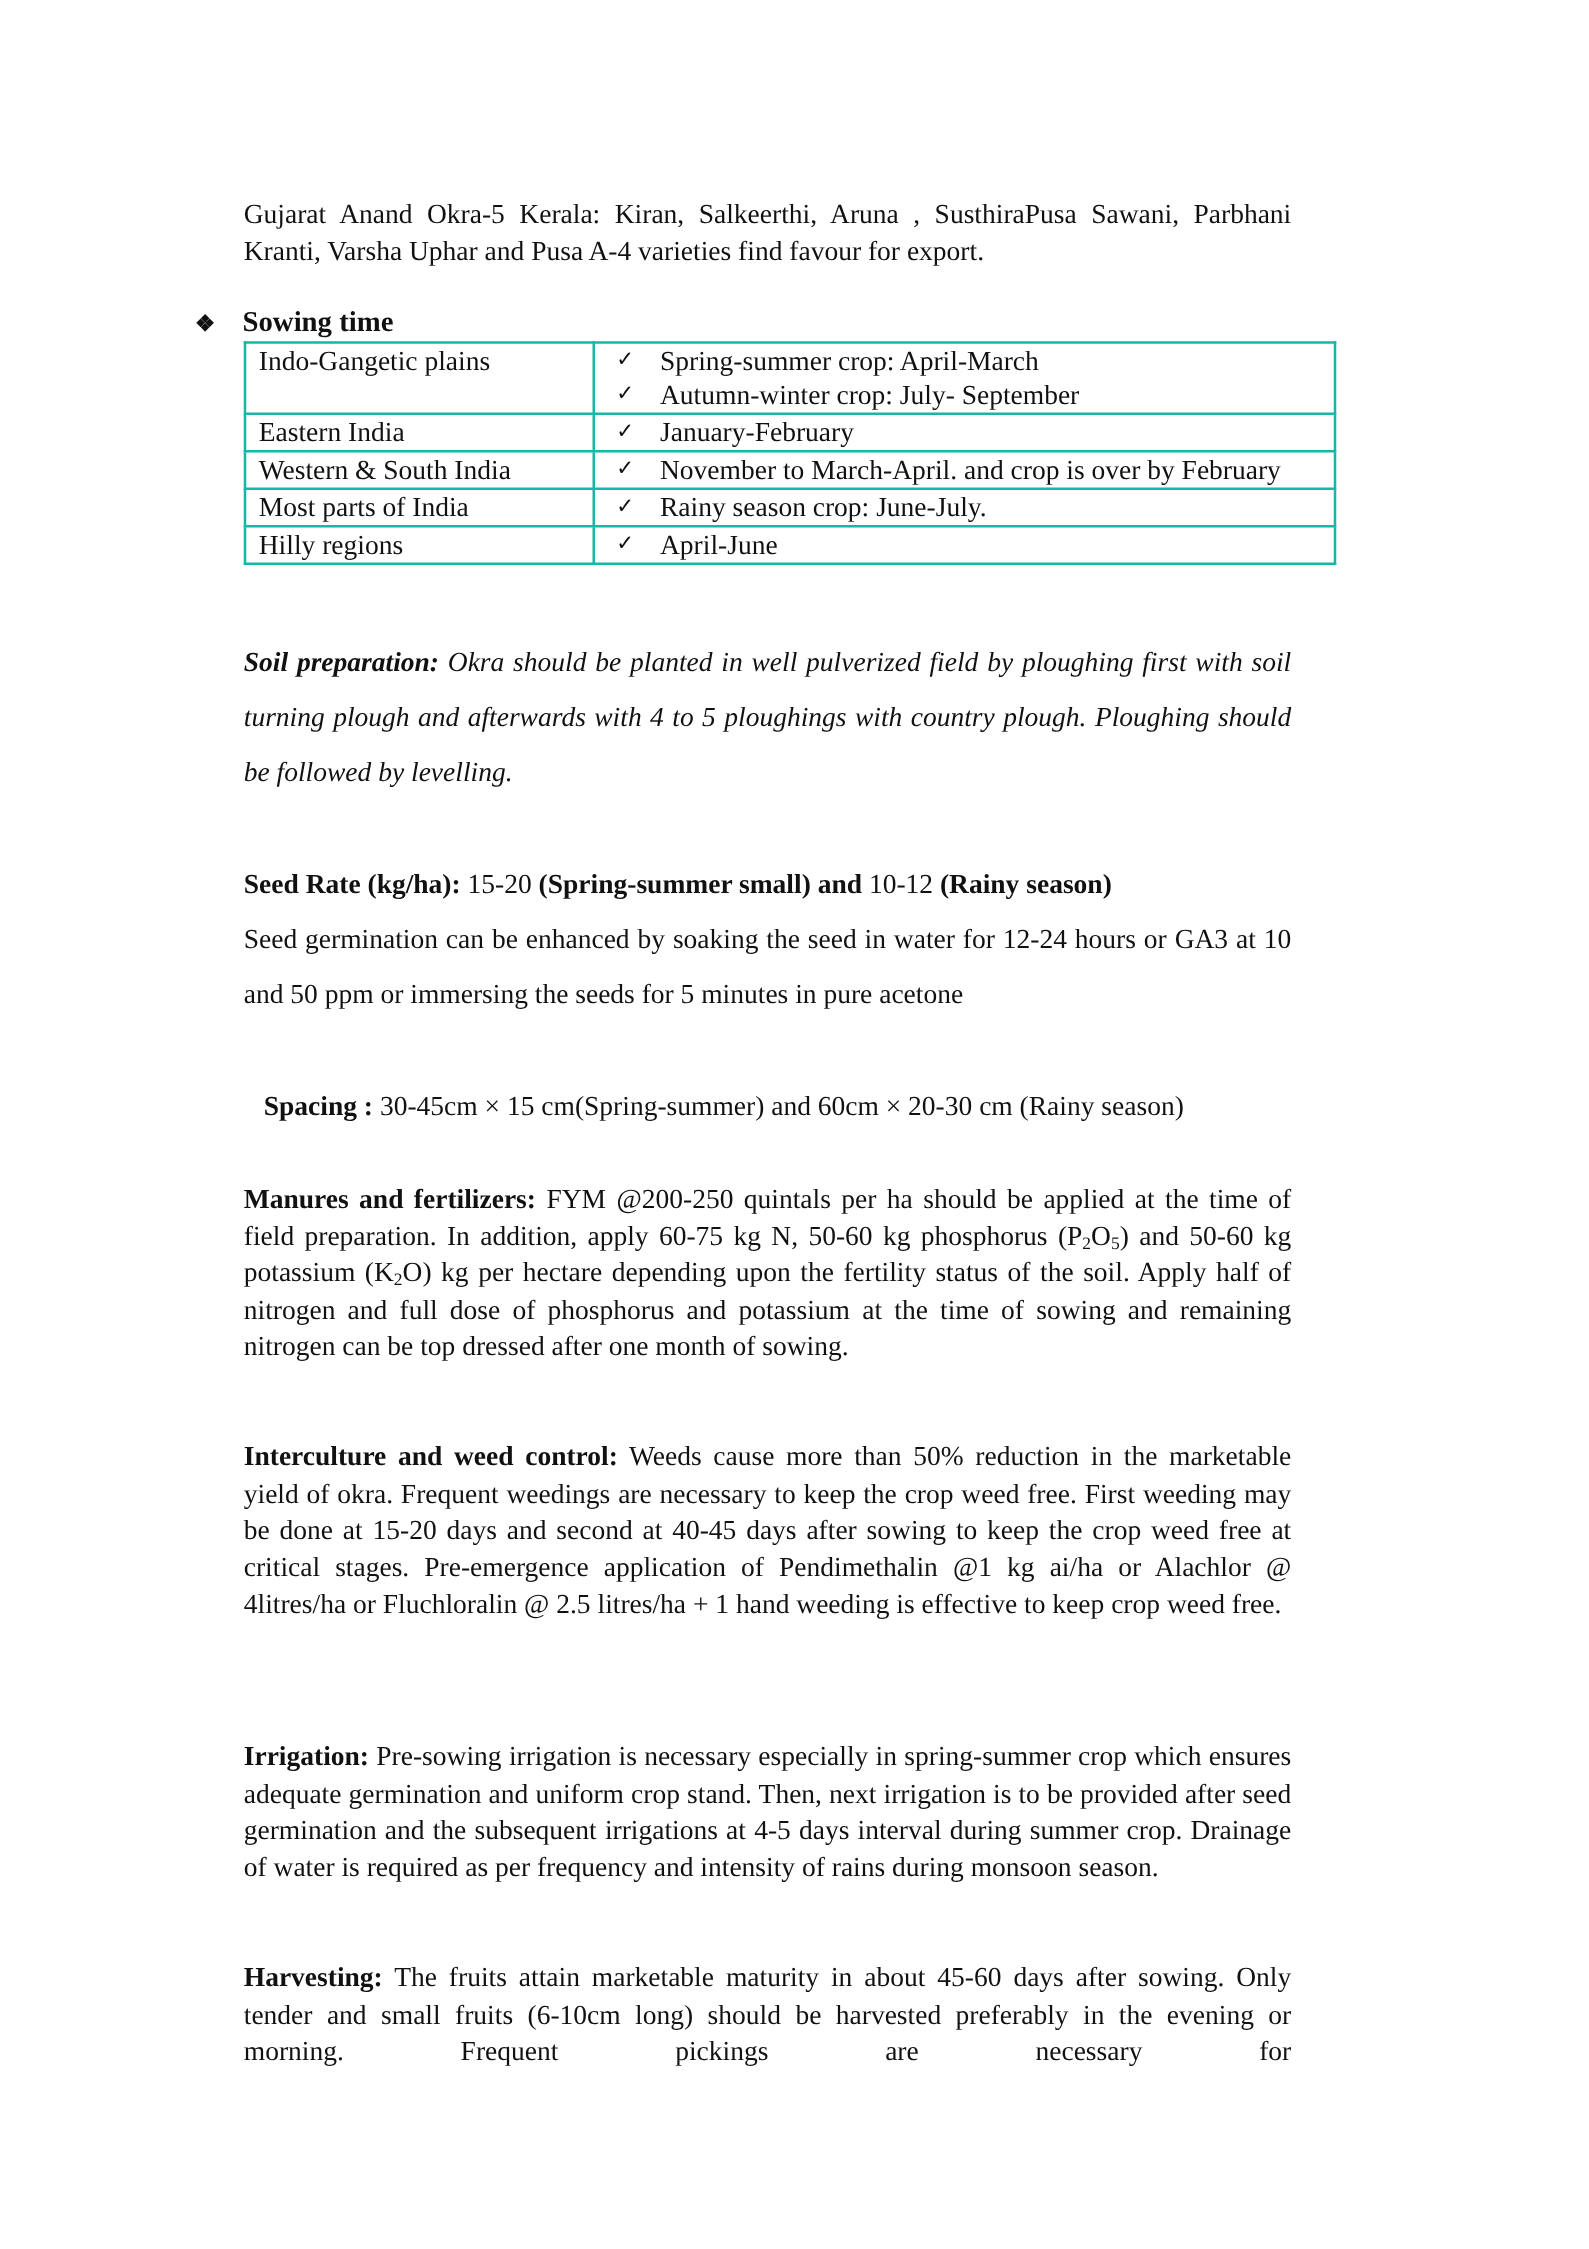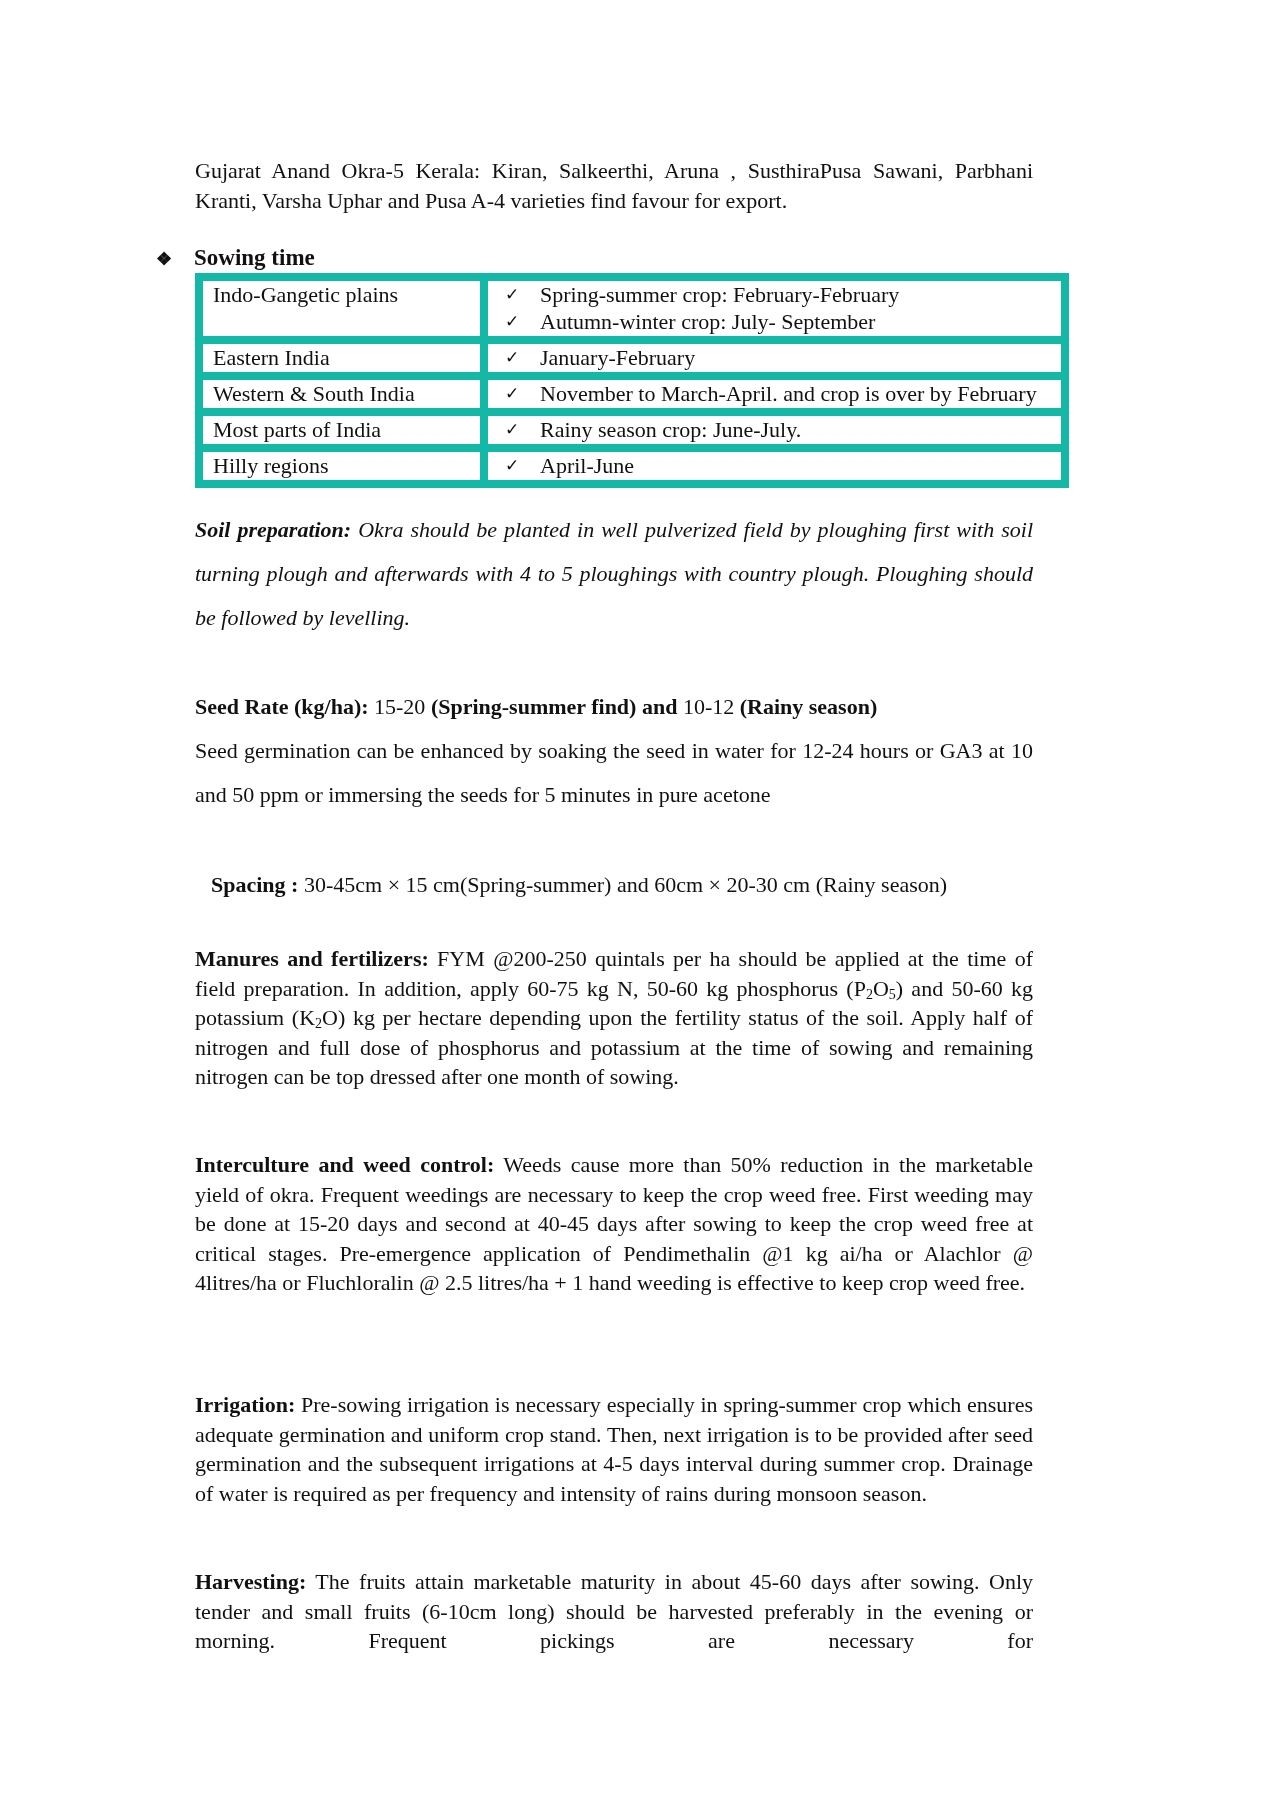--- a/index.html
+++ b/index.html
@@ -9,21 +9,21 @@
   .block { position: absolute; left: 195px; width: 838px; text-align: justify; }
   .lh-normal { line-height: 29.5px; }
   .lh-wide { line-height: 44px; }
   .bold { font-weight: bold; }
 
   #intro { top: 156px; }
   #sowing-heading { position: absolute; left: 156px; top: 245px; font-weight: bold; font-size: 23px; }
   #sowing-heading .bullet { display: inline-block; width: 38px; font-size: 18px; }
   table.sow { position: absolute; left: 195px; top: 273px; width: 874px; border-collapse: collapse;
               font-size: 22px; line-height: 27px; }
-  table.sow td { border: 8px solid #14b8a6; vertical-align: top; padding: 0 0 1px 10px; }
+  table.sow td { border: 2px solid #14b8a6; vertical-align: top; padding: 0 0 1px 10px; }
   table.sow td.region { width: 267px; }
   table.sow td.period { padding-left: 17px; padding-right: 0; }
   .chk { display: flex; }
   .chk .mark { width: 35px; flex: 0 0 35px; font-family: "DejaVu Sans", sans-serif; font-size: 17px; }
   .chk .txt { flex: 1; text-align: justify; }
 
   #soil { top: 508px; font-style: italic; }
   #seed { top: 685px; }
   #spacing { top: 854px; }
   #manures { top: 944px; }
@@ -43,21 +43,21 @@
     <span class="bullet">❖</span><span>Sowing time</span>
   </div>
 
   <table class="sow">
     <tbody id="sow-body">
         <tr>
           <td class="region">Indo-Gangetic plains</td>
           <td class="period">
             <div class="chk">
               <span class="mark">✓</span>
-              <span class="txt">Spring-summer crop: February-February</span>
+              <span class="txt">Spring-summer crop: April-March</span>
             </div>
             <div class="chk">
               <span class="mark">✓</span>
               <span class="txt">Autumn-winter crop: July- September</span>
             </div>
           </td>
         </tr>
         <tr>
           <td class="region">Eastern India</td>
           <td class="period">
@@ -93,21 +93,21 @@
               <span class="txt">April-June</span>
             </div>
           </td>
         </tr>
       </tbody>
   </table>
 
   <p class="block lh-wide" id="soil" style="margin:0"><span class="bold">Soil preparation:</span><span> Okra should be planted in well pulverized field by ploughing first with soil turning plough and afterwards with 4 to 5 ploughings with country plough. Ploughing should be followed by levelling.</span></p>
 
   <div class="block lh-wide" id="seed">
-    <div style="text-align:left"><span class="bold">Seed Rate (kg/ha):</span><span> 15-20 </span><span class="bold">(Spring-summer find) and</span><span> 10-12 </span><span class="bold">(Rainy season)</span></div>
+    <div style="text-align:left"><span class="bold">Seed Rate (kg/ha):</span><span> 15-20 </span><span class="bold">(Spring-summer small) and</span><span> 10-12 </span><span class="bold">(Rainy season)</span></div>
     <div>Seed germination can be enhanced by soaking the seed in water for 12-24 hours or GA3 at 10 and 50 ppm or immersing the seeds for 5 minutes in pure acetone</div>
   </div>
 
   <p class="block lh-normal" id="spacing" style="margin:16px"><span class="bold">Spacing :</span><span> 30-45cm × 15 cm(Spring-summer) and 60cm × 20-30 cm (Rainy season)</span></p>
 
   <p class="block lh-normal" id="manures" style="margin:0"><span class="bold">Manures and fertilizers:</span><span> FYM @200-250 quintals per ha should be applied at the time of field preparation. In addition, apply 60-75 kg N, 50-60 kg phosphorus (P</span><sub>2</sub><span>O</span><sub>5</sub><span>) and 50-60 kg potassium (K</span><sub>2</sub><span>O) kg per hectare depending upon the fertility status of the soil. Apply half of nitrogen and full dose of phosphorus and potassium at the time of sowing and remaining nitrogen can be top dressed after one month of sowing.</span></p>
 
   <p class="block lh-normal" id="weed" style="margin:0"><span class="bold">Interculture and weed control:</span><span> Weeds cause more than 50% reduction in the marketable yield of okra. Frequent weedings are necessary to keep the crop weed free. First weeding may be done at 15-20 days and second at 40-45 days after sowing to keep the crop weed free at critical stages. Pre-emergence application of Pendimethalin @1 kg ai/ha or Alachlor @ 4litres/ha or Fluchloralin @ 2.5 litres/ha + 1 hand weeding is effective to keep crop weed free.</span></p>
 
   <p class="block lh-normal" id="irrigation" style="margin:0"><span class="bold">Irrigation:</span><span> Pre-sowing irrigation is necessary especially in spring-summer crop which ensures adequate germination and uniform crop stand. Then, next irrigation is to be provided after seed germination and the subsequent irrigations at 4-5 days interval during summer crop. Drainage of water is required as per frequency and intensity of rains during monsoon season.</span></p>

